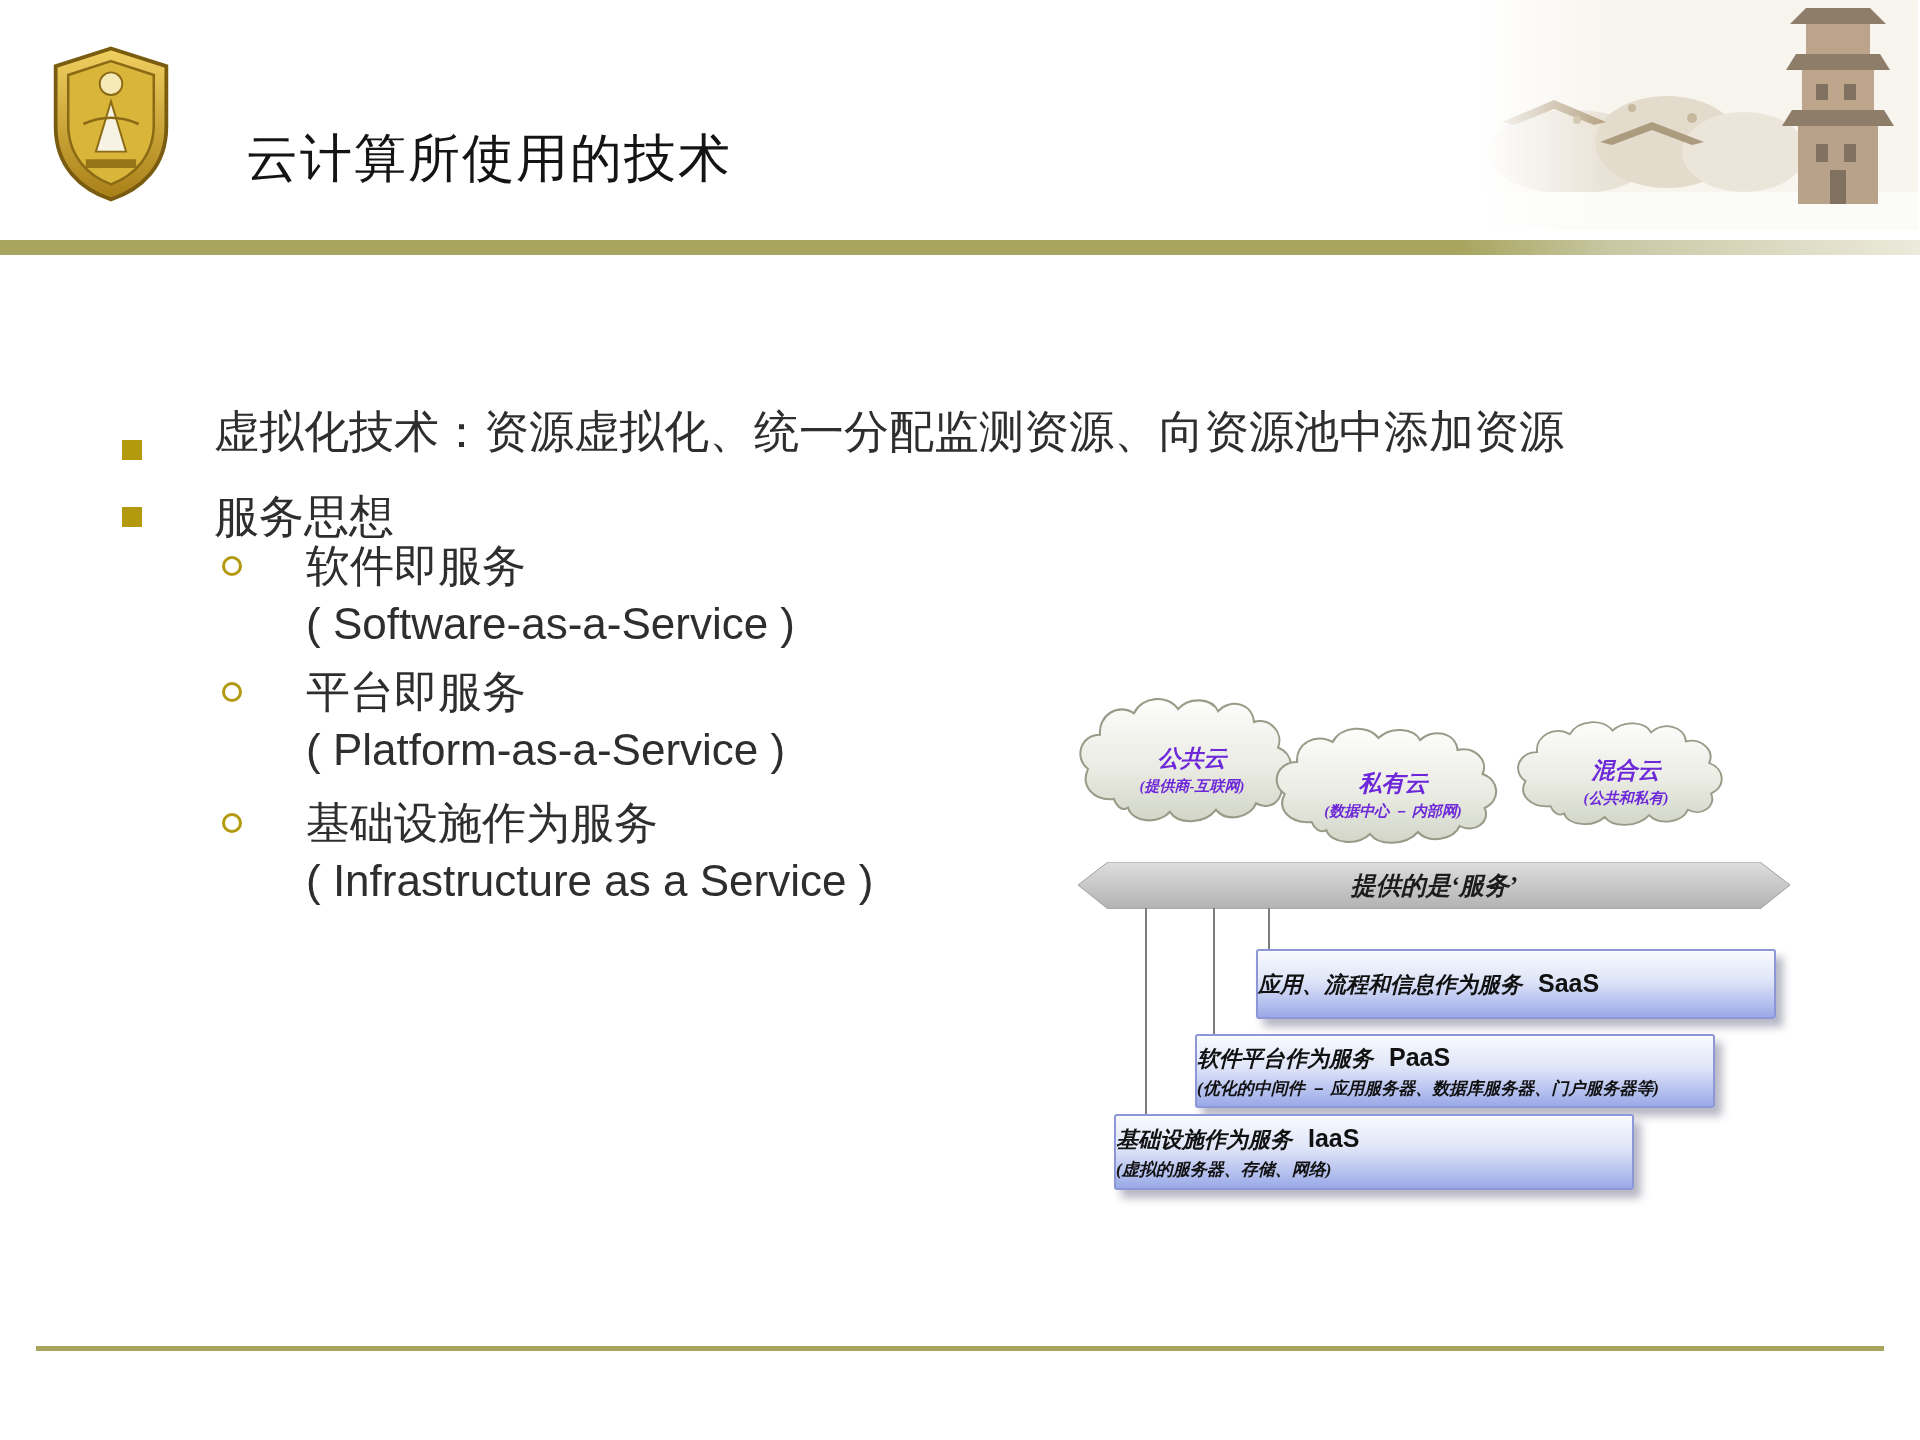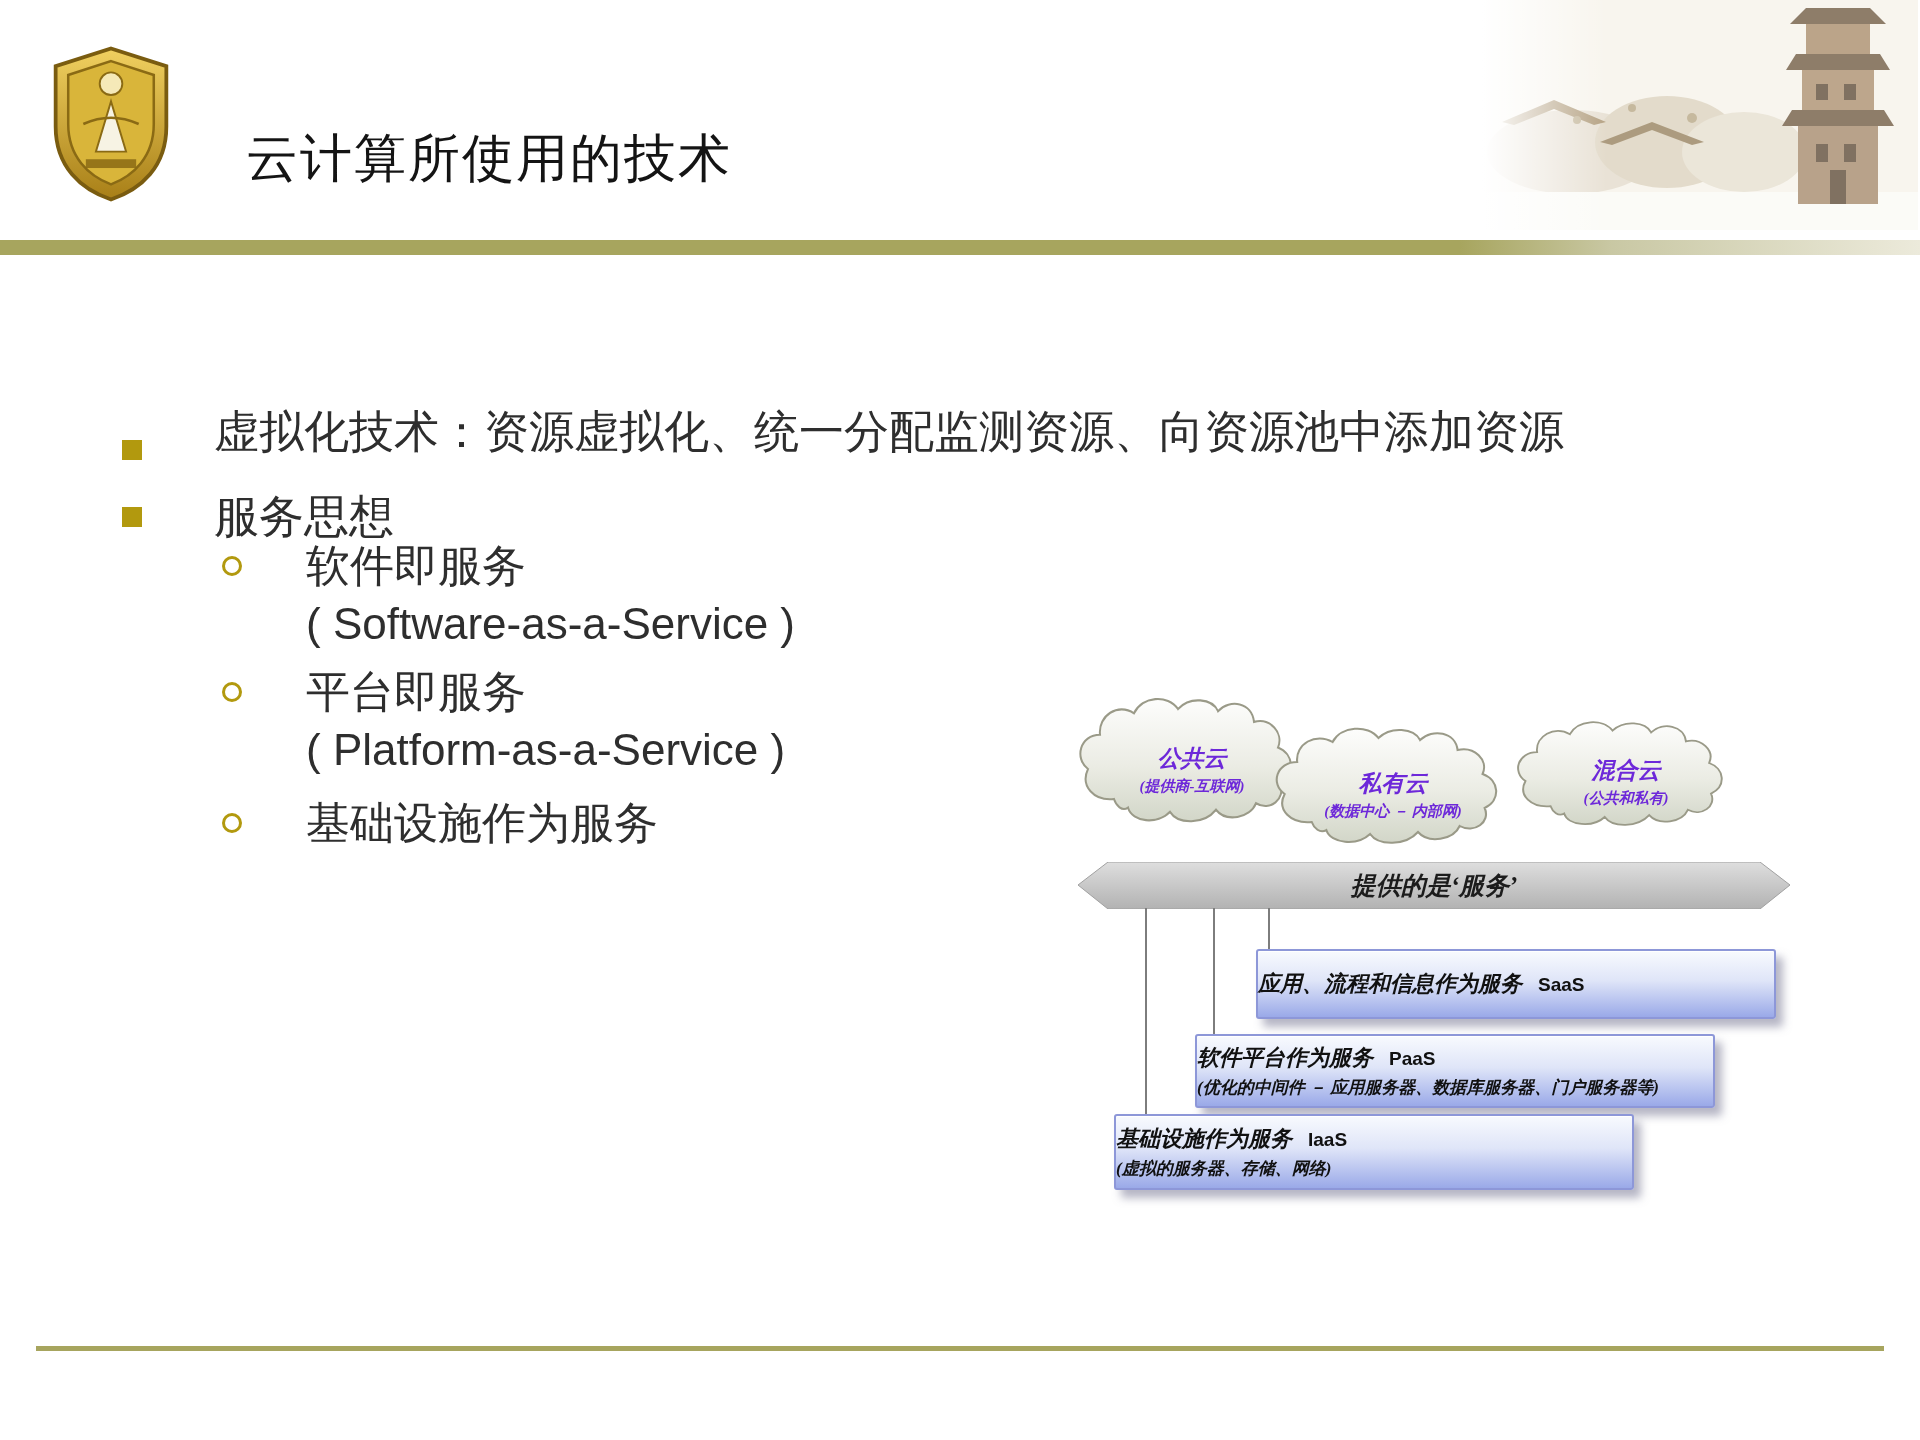--- a/index.html
+++ b/index.html
@@ -48,21 +48,21 @@
 
   .svc-box{position:absolute;width:516px;border:2px solid #8d97d8;border-radius:3px;
            background:linear-gradient(180deg,#f8fafe 0%,#dfe5f8 45%,#b3bfee 80%,#9aa9e8 100%);
            box-shadow:7px 8px 9px rgba(110,110,140,0.5), inset 0 1px 0 #ffffff;
            display:flex;flex-direction:column;align-items:flex-start;justify-content:center;color:#111111;}
   .box-saas{left:1256px;top:949px;height:66px;}
   .box-paas{left:1195px;top:1034px;height:70px;}
   .box-iaas{left:1114px;top:1114px;height:72px;}
   .box-line1{display:flex;align-items:baseline;gap:16px;}
   .box-zh{font-family:"Liberation Serif",serif;font-weight:700;font-style:italic;font-size:22px;white-space:nowrap;}
-  .box-en{font-family:"Liberation Sans",sans-serif;font-weight:700;font-size:19px;}
+  .box-en{font-family:"Liberation Sans",sans-serif;font-weight:700;font-size:25px;}
   .box-sub{font-family:"Liberation Serif",serif;font-weight:700;font-style:italic;font-size:17px;margin-top:3px;white-space:nowrap;}
 </style>
 </head>
 <body>
 
 <div class="slide">
 
   <svg width="0" height="0" style="position:absolute" aria-hidden="true">
     <defs>
       <linearGradient id="cloudGrad" x1="0" y1="0" x2="0" y2="1">
@@ -141,20 +141,21 @@
 
   <div class="circ c2"></div>
   <div class="sub-text st2">
     <div>平台即服务</div>
     <div>( Platform-as-a-Service )</div>
   </div>
 
   <div class="circ c3"></div>
   <div class="sub-text st3">
     <div>基础设施作为服务</div>
+    <div>( Infrastructure as a Service )</div>
   </div>
 
   <div class="cloud cloud-public">
     <svg viewBox="0 0 240 140" preserveAspectRatio="none">
       <use href="#cloudPath" fill="url(#cloudGrad)" stroke="#9a9a88" stroke-width="2"></use>
     </svg>
     <div class="cloud-label">
       <div class="cloud-title">公共云</div>
       <div class="cloud-sub">(提供商-互联网)</div>
     </div>

